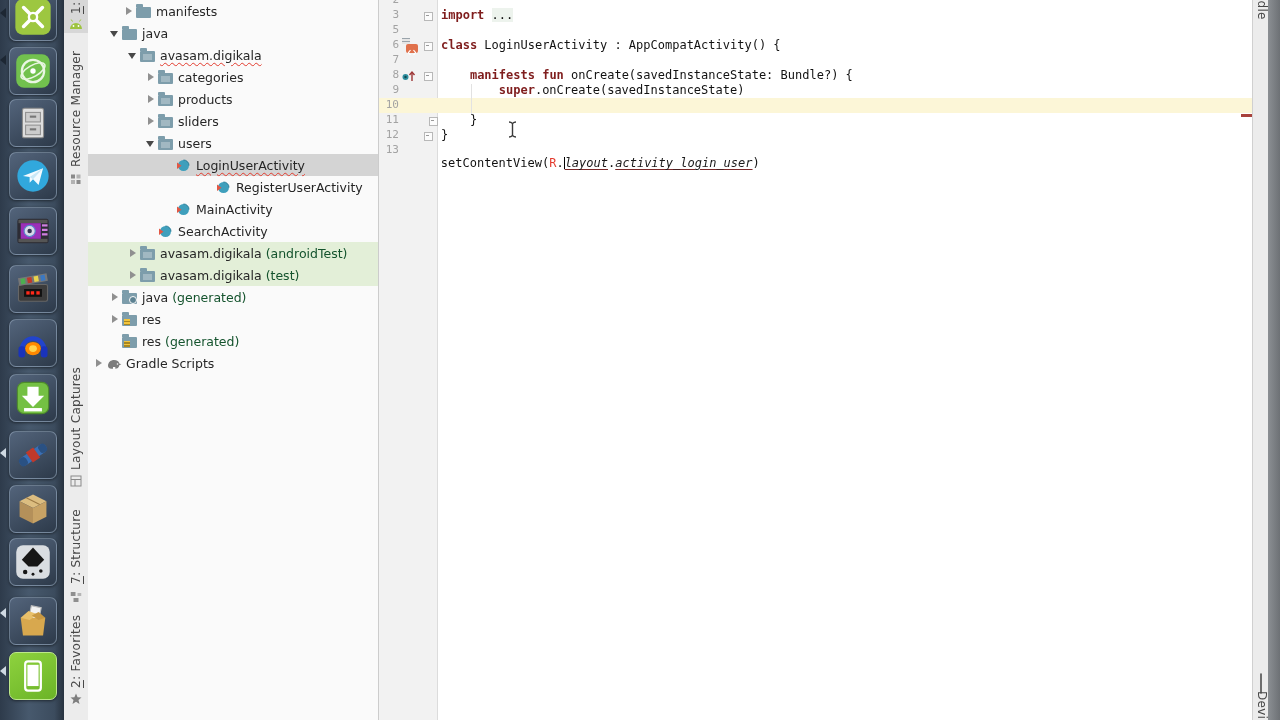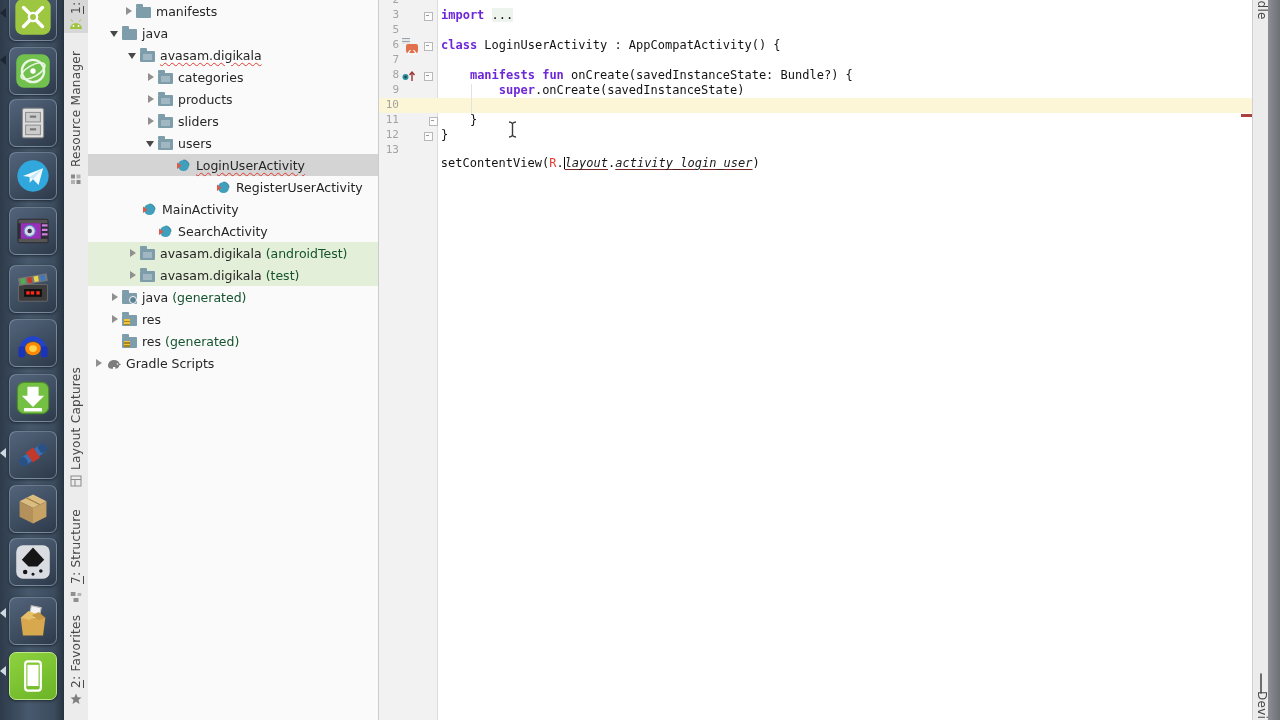--- a/index.html
+++ b/index.html
@@ -66,21 +66,21 @@
   .gutterbg{position:absolute;left:0;top:0;bottom:0;width:58px;background:#f2f2f2;
         border-right:1px solid #dcdcdc;}
   .lines{position:absolute;left:0;top:-7px;right:0;}
   .cline{display:flex;height:15px;line-height:15px;position:relative;}
   .cline.cur{background:#fcf6d7;flex-direction:column;}
   .ln{width:20px;flex:0 0 20px;text-align:right;color:#a3a3a3;
         font:11px "DejaVu Sans Mono",monospace;}
   .gic{width:22px;flex:0 0 22px;position:relative;}
   .gfold{width:16px;flex:0 0 16px;position:relative;}
   .gcode{flex:1;white-space:pre;font:12px "DejaVu Sans Mono",monospace;color:#111;padding-left:4px;}
-  .kw{color:#6d28d9;font-weight:bold;}
+  .kw{color:#7f1d1d;font-weight:bold;}
   .p{color:#121212;}
   .r{color:#e33b2e;}
   .e{color:#1a1a1a;font-style:italic;text-decoration:underline;text-decoration-color:#7a2a2a;
         text-underline-offset:2px;}
   .fold{background:#edf3ed;}
   .caret{display:inline-block;width:0;height:12px;border-left:1.5px solid #000;vertical-align:-2px;}
   .fb{position:absolute;left:3px;top:4px;width:7px;height:7px;border:1px solid #b8b8b8;background:#fcfcfc;}
   .fb::after{content:"";position:absolute;left:1px;top:2px;width:3px;height:1px;background:#9a9a9a;}
   .fb.fb2{left:8px;}
   .gi-layout{position:absolute;left:3px;top:0;width:16px;height:15px;}
@@ -361,21 +361,21 @@
       <span class="ticon">
         <svg width="14" height="13">
             <circle cx="7.5" cy="6.5" r="5.5" fill="#3f9fbc"></circle>
             <path d="M7.5 1 A5.5 5.5 0 0 1 13 6.5" stroke="#2b7d97" fill="none"></path>
             <polygon points="1,3.5 5.5,6.8 1,10" fill="#e25744"></polygon>
           </svg>
       </span>
       <span class="tlabel">RegisterUserActivity</span>
     </div>
 
-    <div class="trow" style="padding-left:38px">
+    <div class="trow" style="padding-left:72px">
       <span class="chev"></span>
       <span class="ticon">
         <svg width="14" height="13">
             <circle cx="7.5" cy="6.5" r="5.5" fill="#3f9fbc"></circle>
             <path d="M7.5 1 A5.5 5.5 0 0 1 13 6.5" stroke="#2b7d97" fill="none"></path>
             <polygon points="1,3.5 5.5,6.8 1,10" fill="#e25744"></polygon>
           </svg>
       </span>
       <span class="tlabel">MainActivity</span>
     </div>

